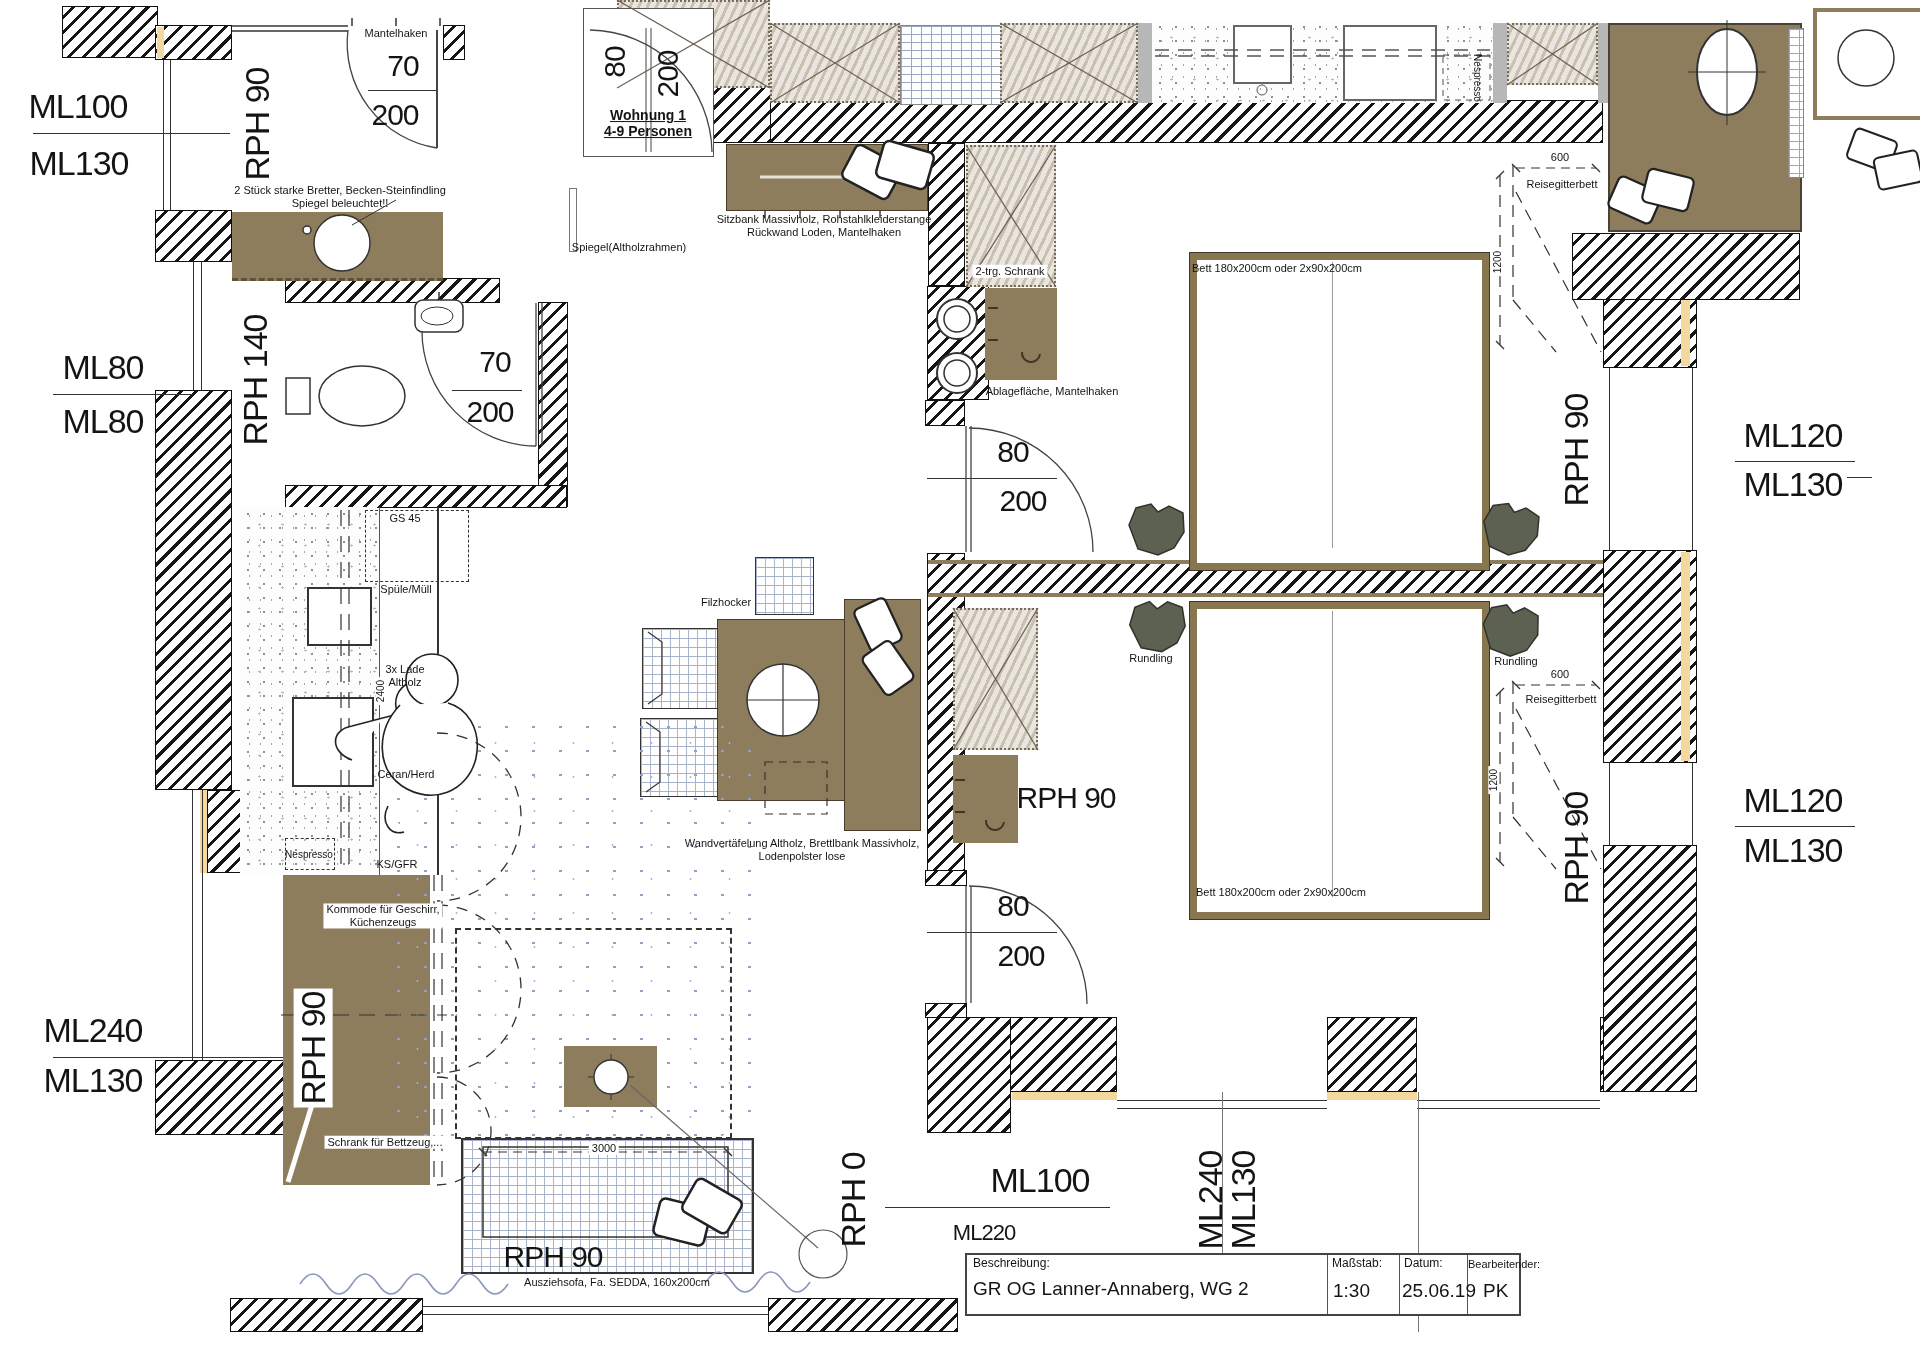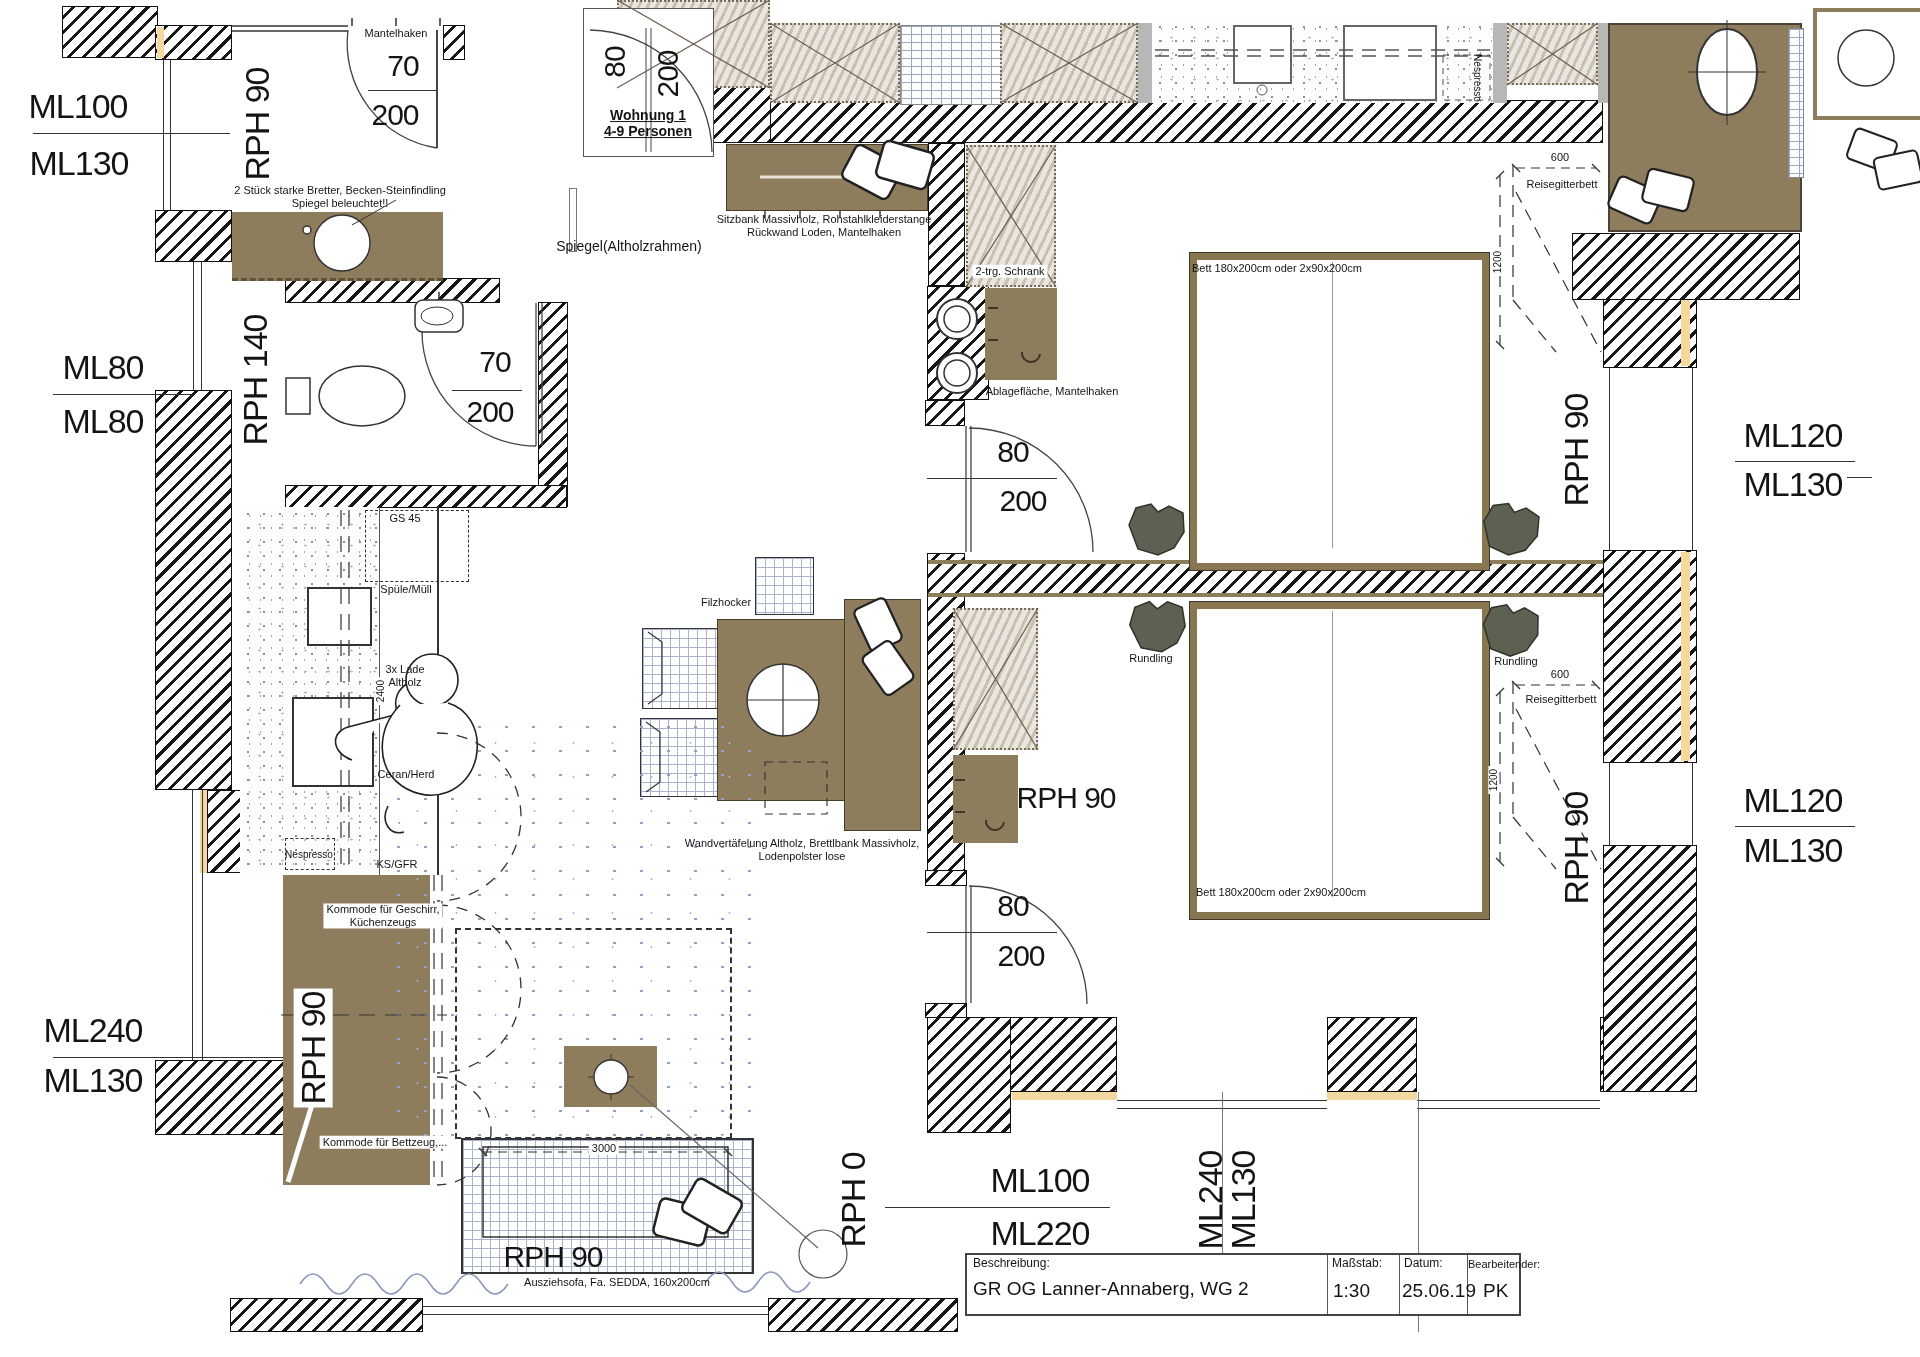--- a/index.html
+++ b/index.html
@@ -361,21 +361,21 @@
       <div class="lbl" style="left: 79px; top: 163px; font-size: 34px; letter-spacing: -1px; transform: translate(-50%, -50%);">ML130</div>
       <div class="lbl" style="left: 103px; top: 367px; font-size: 34px; letter-spacing: -1px; transform: translate(-50%, -50%);">ML80</div>
       <div class="lbl" style="left: 103px; top: 421px; font-size: 34px; letter-spacing: -1px; transform: translate(-50%, -50%);">ML80</div>
       <div class="lbl" style="left: 93px; top: 1030px; font-size: 34px; letter-spacing: -1px; transform: translate(-50%, -50%);">ML240</div>
       <div class="lbl" style="left: 93px; top: 1080px; font-size: 34px; letter-spacing: -1px; transform: translate(-50%, -50%);">ML130</div>
       <div class="lbl" style="left: 1793px; top: 435px; font-size: 34px; letter-spacing: -1px; transform: translate(-50%, -50%);">ML120</div>
       <div class="lbl" style="left: 1793px; top: 484px; font-size: 34px; letter-spacing: -1px; transform: translate(-50%, -50%);">ML130</div>
       <div class="lbl" style="left: 1793px; top: 800px; font-size: 34px; letter-spacing: -1px; transform: translate(-50%, -50%);">ML120</div>
       <div class="lbl" style="left: 1793px; top: 850px; font-size: 34px; letter-spacing: -1px; transform: translate(-50%, -50%);">ML130</div>
       <div class="lbl" style="left: 1040px; top: 1180px; font-size: 34px; letter-spacing: -1px; transform: translate(-50%, -50%);">ML100</div>
-      <div class="lbl" style="left: 1040px; top: 1233px; font-size: 34px; letter-spacing: -1px; transform: translate(-50%, -50%);">ML220</div>
+      <div class="lbl" style="left: 984px; top: 1233px; font-size: 22px; letter-spacing: -1px; transform: translate(-50%, -50%);">ML220</div>
       <div class="lbl" style="left: 1210px; top: 1200px; font-size: 34px; letter-spacing: -1px; transform: translate(-50%, -50%) rotate(-90deg);">ML240</div>
       <div class="lbl" style="left: 1243px; top: 1200px; font-size: 34px; letter-spacing: -1px; transform: translate(-50%, -50%) rotate(-90deg);">ML130</div>
       <div class="lbl" style="left: 257px; top: 124px; font-size: 34px; letter-spacing: -1px; transform: translate(-50%, -50%) rotate(-90deg);">RPH 90</div>
       <div class="lbl" style="left: 255px; top: 380px; font-size: 34px; letter-spacing: -1px; transform: translate(-50%, -50%) rotate(-90deg);">RPH 140</div>
       <div class="lbl bgw" style="left: 313px; top: 1048px; font-size: 34px; letter-spacing: -1px; transform: translate(-50%, -50%) rotate(-90deg);">RPH 90</div>
       <div class="lbl" style="left: 553px; top: 1257px; font-size: 30px; letter-spacing: -1px; transform: translate(-50%, -50%);">RPH 90</div>
       <div class="lbl" style="left: 853px; top: 1200px; font-size: 34px; letter-spacing: -1px; transform: translate(-50%, -50%) rotate(-90deg);">RPH 0</div>
       <div class="lbl" style="left: 1576px; top: 450px; font-size: 34px; letter-spacing: -1px; transform: translate(-50%, -50%) rotate(-90deg);">RPH 90</div>
       <div class="lbl" style="left: 1576px; top: 848px; font-size: 34px; letter-spacing: -1px; transform: translate(-50%, -50%) rotate(-90deg);">RPH 90</div>
       <div class="lbl" style="left: 1066px; top: 798px; font-size: 30px; letter-spacing: -1px; transform: translate(-50%, -50%);">RPH 90</div>
@@ -387,21 +387,21 @@
 4-9 Personen</div>
       <div class="lbl" style="left: 495px; top: 362px; font-size: 30px; letter-spacing: -1px; transform: translate(-50%, -50%);">70</div>
       <div class="lbl" style="left: 490px; top: 412px; font-size: 30px; letter-spacing: -1px; transform: translate(-50%, -50%);">200</div>
       <div class="lbl" style="left: 1013px; top: 452px; font-size: 30px; letter-spacing: -1px; transform: translate(-50%, -50%);">80</div>
       <div class="lbl" style="left: 1023px; top: 501px; font-size: 30px; letter-spacing: -1px; transform: translate(-50%, -50%);">200</div>
       <div class="lbl" style="left: 1013px; top: 906px; font-size: 30px; letter-spacing: -1px; transform: translate(-50%, -50%);">80</div>
       <div class="lbl" style="left: 1021px; top: 956px; font-size: 30px; letter-spacing: -1px; transform: translate(-50%, -50%);">200</div>
       <div class="lbl" style="left: 396px; top: 33px; font-size: 11px; transform: translate(-50%, -50%);">Mantelhaken</div>
       <div class="lbl" style="left: 340px; top: 197px; font-size: 11px; transform: translate(-50%, -50%);">2 Stück starke Bretter, Becken-Steinfindling
 Spiegel beleuchtet!!</div>
-      <div class="lbl" style="left: 629px; top: 247px; font-size: 14px; transform: translate(-50%, -50%);">Spiegel(Altholzrahmen)</div>
+      <div class="lbl" style="left: 629px; top: 247px; font-size: 11px; transform: translate(-50%, -50%);">Spiegel(Altholzrahmen)</div>
       <div class="lbl" style="left: 824px; top: 226px; font-size: 11px; transform: translate(-50%, -50%);">Sitzbank Massivholz, Rohstahlkleiderstange
 Rückwand Loden, Mantelhaken</div>
       <div class="lbl bgw" style="left: 1010px; top: 271px; font-size: 11px; transform: translate(-50%, -50%);">2-trg. Schrank</div>
       <div class="lbl" style="left: 1052px; top: 391px; font-size: 11px; transform: translate(-50%, -50%);">Ablagefläche, Mantelhaken</div>
       <div class="lbl" style="left: 1277px; top: 268px; font-size: 11px; transform: translate(-50%, -50%);">Bett 180x200cm oder 2x90x200cm</div>
       <div class="lbl" style="left: 1281px; top: 892px; font-size: 11px; transform: translate(-50%, -50%);">Bett 180x200cm oder 2x90x200cm</div>
       <div class="lbl" style="left: 1562px; top: 184px; font-size: 11px; transform: translate(-50%, -50%);">Reisegitterbett</div>
       <div class="lbl" style="left: 1561px; top: 699px; font-size: 11px; transform: translate(-50%, -50%);">Reisegitterbett</div>
       <div class="lbl" style="left: 1151px; top: 658px; font-size: 11px; transform: translate(-50%, -50%);">Rundling</div>
       <div class="lbl" style="left: 1516px; top: 661px; font-size: 11px; transform: translate(-50%, -50%);">Rundling</div>
@@ -410,21 +410,21 @@
 Lodenpolster lose</div>
       <div class="lbl" style="left: 405px; top: 518px; font-size: 11px; transform: translate(-50%, -50%);">GS 45</div>
       <div class="lbl" style="left: 406px; top: 589px; font-size: 11px; transform: translate(-50%, -50%);">Spüle/Müll</div>
       <div class="lbl" style="left: 405px; top: 676px; font-size: 11px; transform: translate(-50%, -50%);">3x Lade
 Altholz</div>
       <div class="lbl" style="left: 406px; top: 774px; font-size: 11px; transform: translate(-50%, -50%);">Ceran/Herd</div>
       <div class="lbl" style="left: 309px; top: 855px; font-size: 10px; transform: translate(-50%, -50%);">Nespresso</div>
       <div class="lbl" style="left: 397px; top: 864px; font-size: 11px; transform: translate(-50%, -50%);">KS/GFR</div>
       <div class="lbl bgw" style="left: 383px; top: 916px; font-size: 11px; transform: translate(-50%, -50%);">Kommode für Geschirr,
 Küchenzeugs</div>
-      <div class="lbl bgw" style="left: 385px; top: 1142px; font-size: 11px; transform: translate(-50%, -50%);">Kommode für Bettzeug,...</div>
+      <div class="lbl bgw" style="left: 385px; top: 1142px; font-size: 11px; transform: translate(-50%, -50%);">Schrank für Bettzeug,...</div>
       <div class="lbl" style="left: 617px; top: 1282px; font-size: 11px; transform: translate(-50%, -50%);">Ausziehsofa, Fa. SEDDA, 160x200cm</div>
       <div class="lbl" style="left: 1477px; top: 78px; font-size: 10px; transform: translate(-50%, -50%) rotate(90deg);">Nespresso</div>
       <div class="lbl bgw" style="left: 1560px; top: 157px; font-size: 11px; transform: translate(-50%, -50%);">600</div>
       <div class="lbl bgw" style="left: 1498px; top: 262px; font-size: 10px; transform: translate(-50%, -50%) rotate(-90deg);">1200</div>
       <div class="lbl bgw" style="left: 1560px; top: 674px; font-size: 11px; transform: translate(-50%, -50%);">600</div>
       <div class="lbl bgw" style="left: 1494px; top: 780px; font-size: 10px; transform: translate(-50%, -50%) rotate(-90deg);">1200</div>
       <div class="lbl bgw" style="left: 604px; top: 1148px; font-size: 11px; transform: translate(-50%, -50%);">3000</div>
       <div class="lbl bgw" style="left: 381px; top: 691px; font-size: 10px; transform: translate(-50%, -50%) rotate(-90deg);">2400</div>
       <div class="lbl" style="left: 973px; top: 1257px; font-size: 12px; transform: none; text-align: left;">Beschreibung:</div>
       <div class="lbl" style="left: 973px; top: 1278px; font-size: 19px; transform: none; text-align: left;">GR OG Lanner-Annaberg, WG 2</div>

